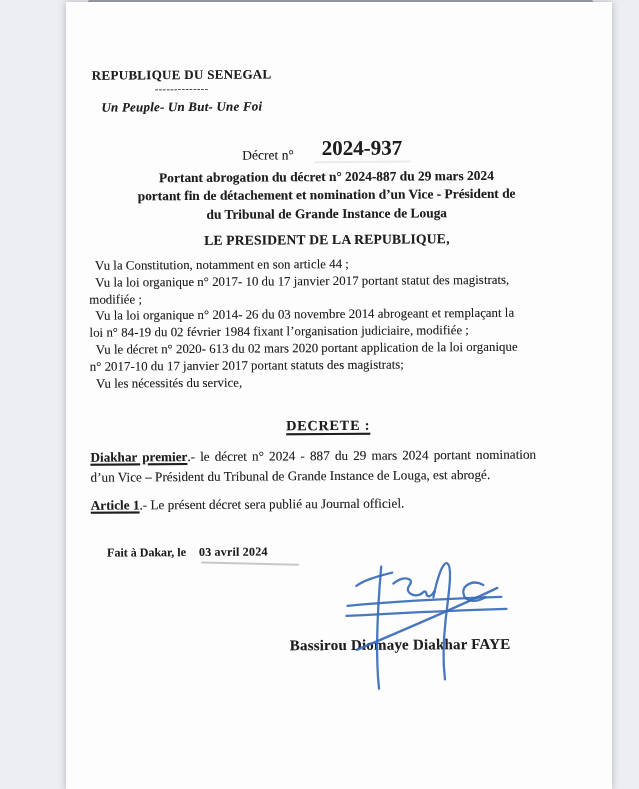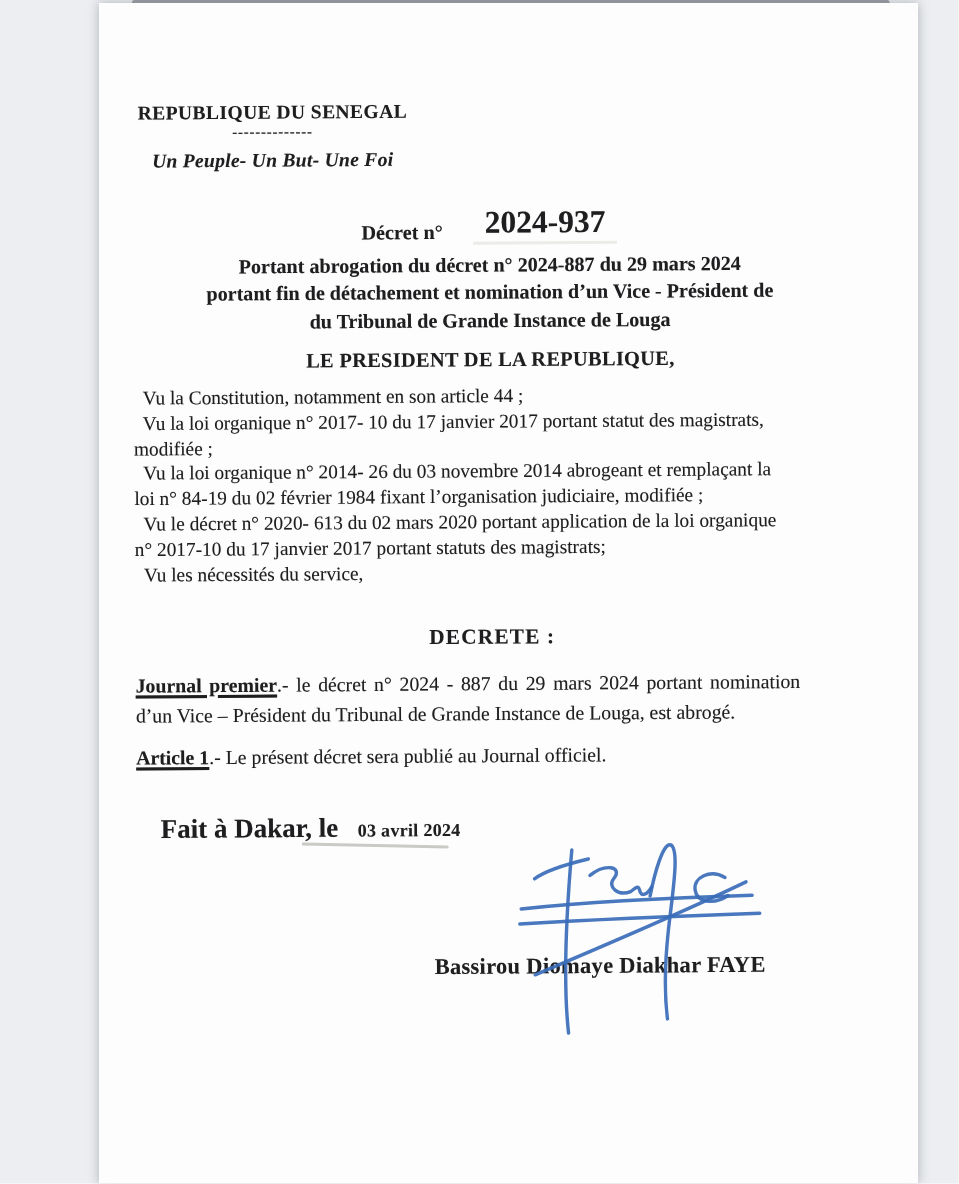--- a/index.html
+++ b/index.html
@@ -31,49 +31,49 @@
 
   
   .letterhead { position:absolute; left:28px; top:64px; text-align:center; }
   .country { font-weight:bold; font-size:13px; letter-spacing:.3px; white-space:nowrap; }
   .sep { font-weight:bold; font-size:10px; letter-spacing:.5px; line-height:8px; margin-top:2px; color:#2a2a2c; }
   .motto { font-style:italic; font-weight:600; font-size:13px; margin-top:6px; white-space:nowrap; letter-spacing:.2px; }
 
   
   .title-block { position:absolute; left:0; top:138px; width:524px; text-align:center; }
   .decree-line { margin-bottom:3px; white-space:nowrap; }
-  .decree-label { font-weight:bold; font-size:13.5px; }
+  .decree-label { font-weight:normal; font-size:13.5px; }
   .decree-number {
     font-weight:bold; font-size:21px; position:relative; top:-4px;
     margin-left:20px; padding:0 8px 1px; border-bottom:2px solid #ebebe8;
   }
   .subject { font-weight:bold; font-size:13.4px; line-height:18.3px; white-space:nowrap; }
   .authority { font-weight:bold; font-size:13.6px; margin-top:9px; letter-spacing:.2px; white-space:nowrap; }
 
   
   .visas { position:absolute; left:24px; top:254px; width:470px; font-size:12.9px; line-height:16.8px; }
   .visa-line { white-space:nowrap; }
   .visa-line.vu { padding-left:6px; }
 
   
   .decrete { position:absolute; left:0; top:415px; width:524px; text-align:center;
              font-weight:bold; font-size:14.2px; letter-spacing:.8px; }
-  .u { text-underline-offset:3px; text-decoration-thickness:1.6px; }
+  .u { text-decoration:underline; text-underline-offset:3px; text-decoration-thickness:1.6px; }
 
   
   .article { position:absolute; left:24px; font-size:13.2px; line-height:19.5px; }
   .article .line { white-space:nowrap; }
   .article-1 { top:444px; }
   .article-1 .line1 { word-spacing:1.8px; }
   .article-2 { top:492px; white-space:nowrap; }
   .a-label { font-weight:bold; text-decoration:underline; text-underline-offset:2px; text-decoration-thickness:1.5px; }
 
   
   .fait { position:absolute; left:40px; top:539px; white-space:nowrap; }
-  .fait-label { font-weight:bold; font-size:18px; }
+  .fait-label { font-weight:bold; font-size:12px; }
   .fait-date { font-weight:bold; font-size:12px; margin-left:9px; letter-spacing:.2px; }
   .date-underline {
     position:absolute; left:94px; top:21px; width:98px; height:2px;
     background:#c9c9c6; transform:rotate(1.6deg); border-radius:2px;
   }
 
   
   .signatory { position:absolute; left:222px; top:635px; font-weight:bold; font-size:15px;
                letter-spacing:.2px; white-space:nowrap; }
   .signature { position:absolute; left:262px; top:549px; width:182px; height:145px; z-index:3; }
@@ -114,21 +114,21 @@
         <div class="visa-line">n° 2017-10 du 17 janvier 2017 portant statuts des magistrats;</div>
         <div class="visa-line vu">Vu les nécessités du service,</div>
       </div>
 
       <div class="decrete">
         <span class="u">DECRETE :</span>
       </div>
 
       <div class="article article-1">
         <div class="line line1">
-          <span class="a-label">Journal premier</span><span>.- le décret n° 2024 - 887 du 29 mars 2024 portant nomination</span>
+          <span class="a-label">Diakhar premier</span><span>.- le décret n° 2024 - 887 du 29 mars 2024 portant nomination</span>
         </div>
         <div class="line">d’un Vice – Président du Tribunal de Grande Instance de Louga, est abrogé.</div>
       </div>
 
       <div class="article article-2">
         <span class="a-label">Article 1</span><span>.- Le présent décret sera publié au Journal officiel.</span>
       </div>
 
       <div class="fait">
         <span class="fait-label">Fait à Dakar, le</span>

